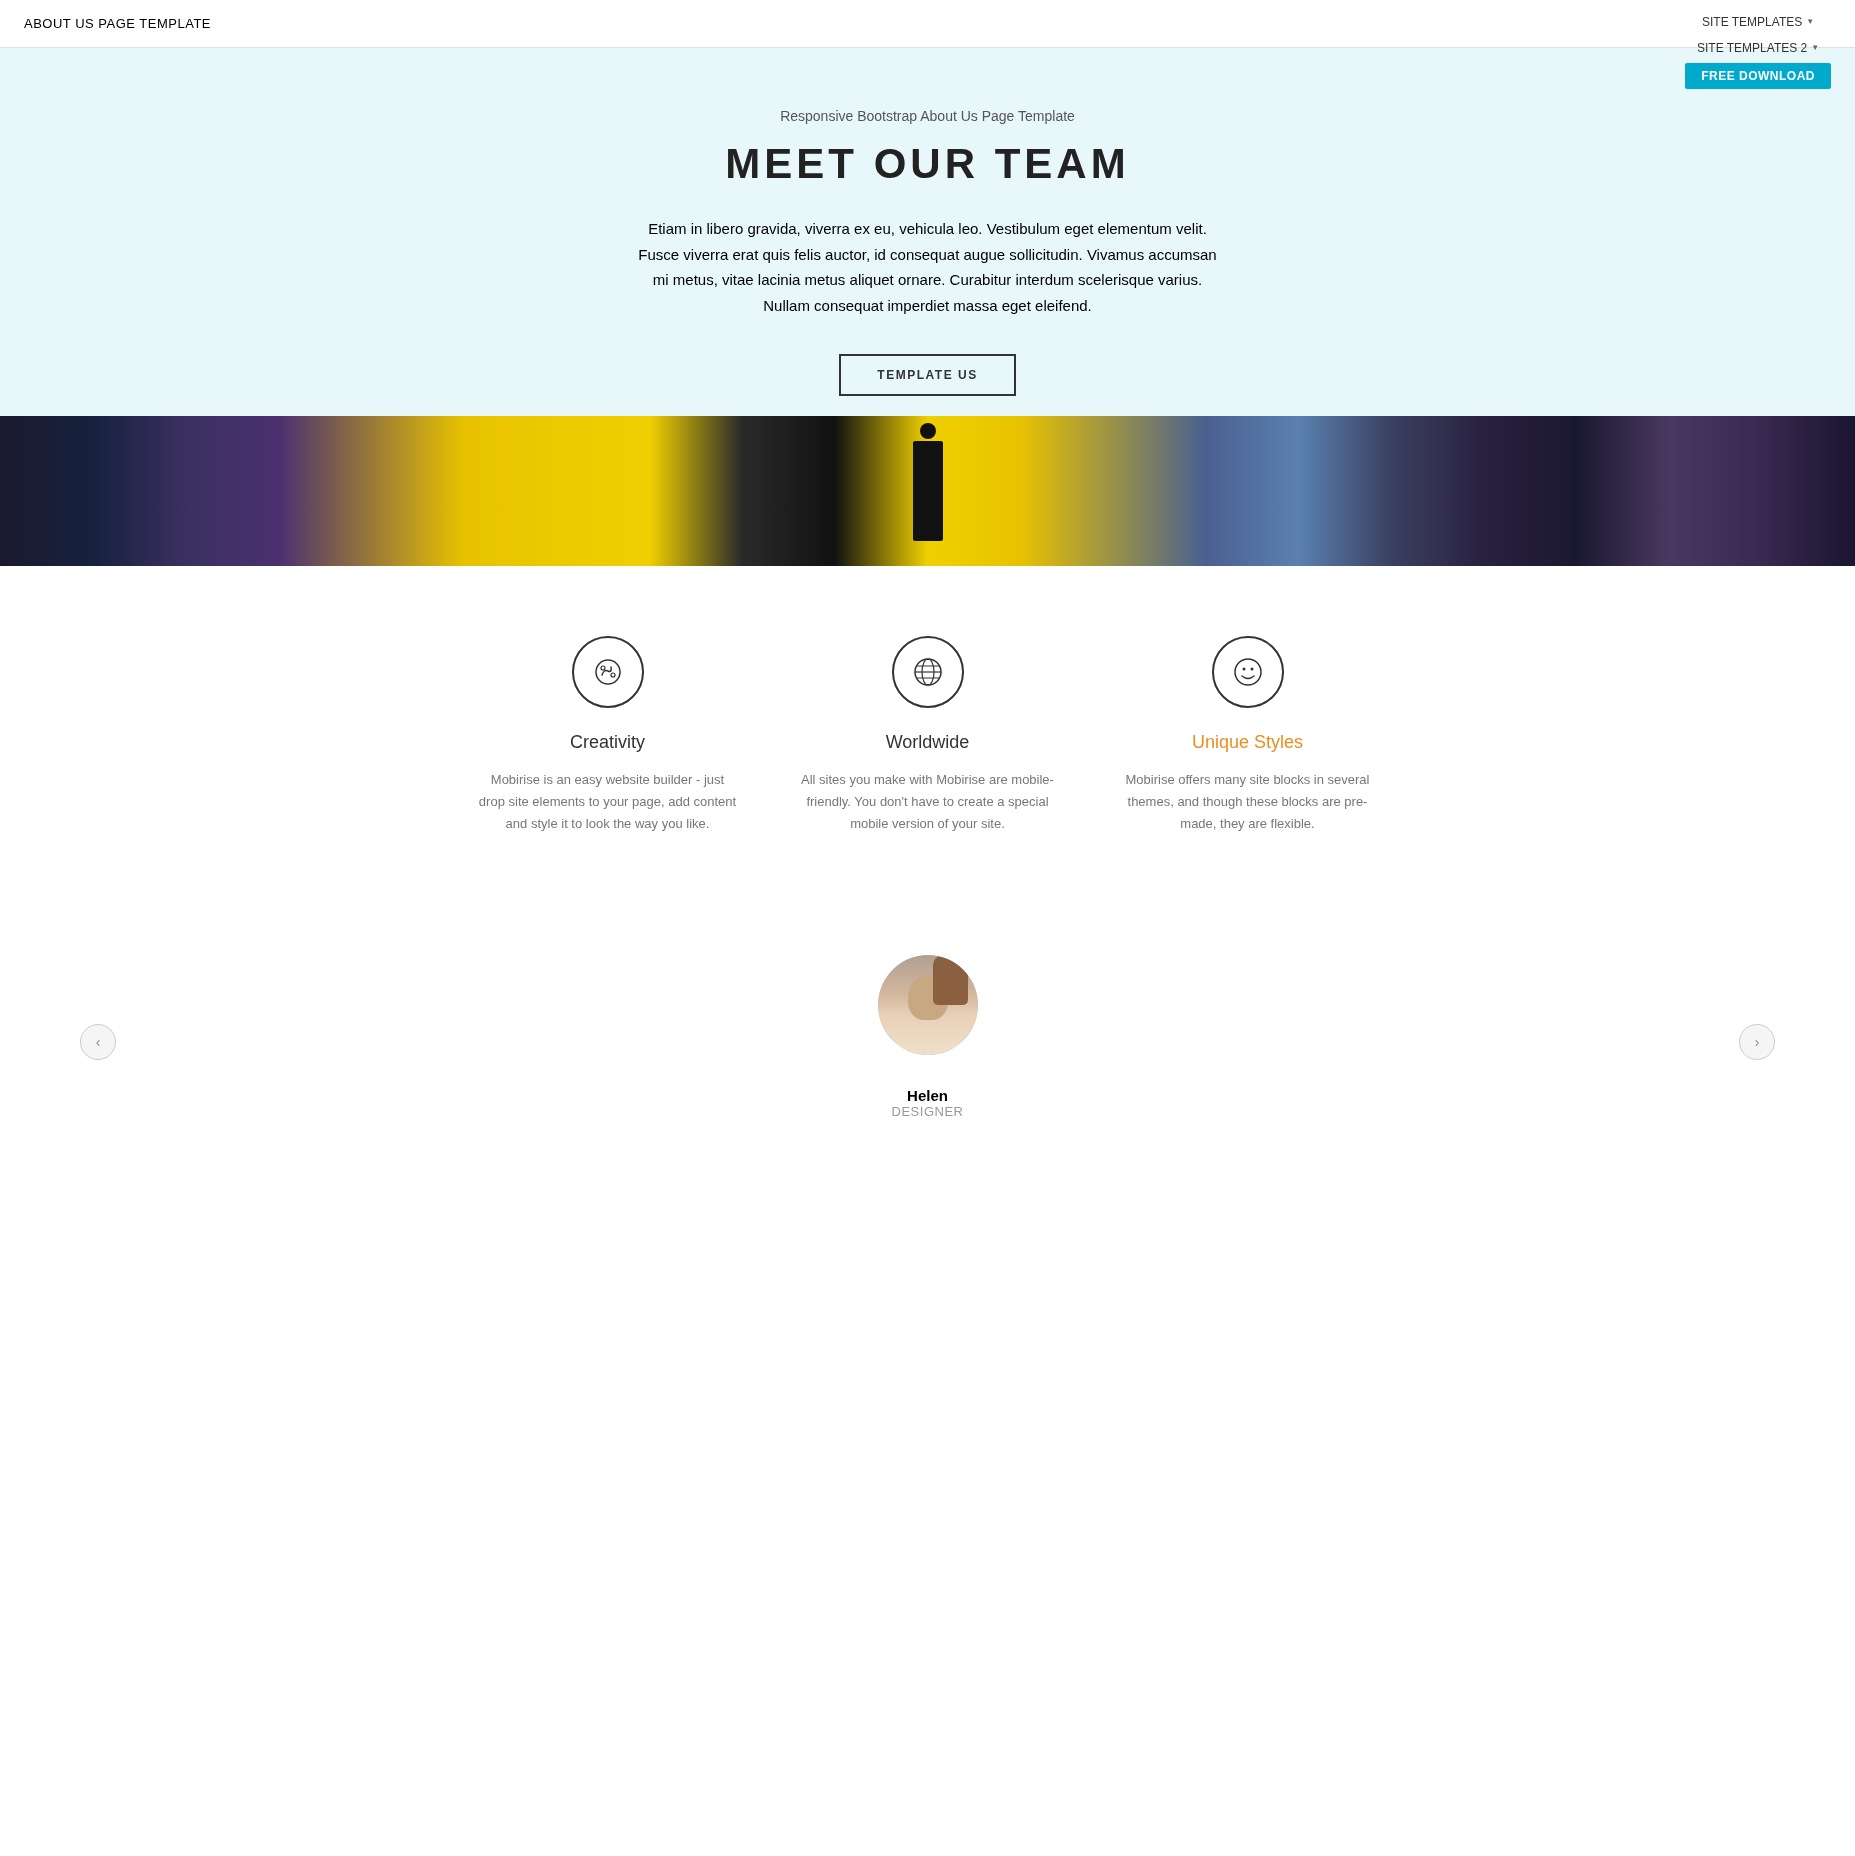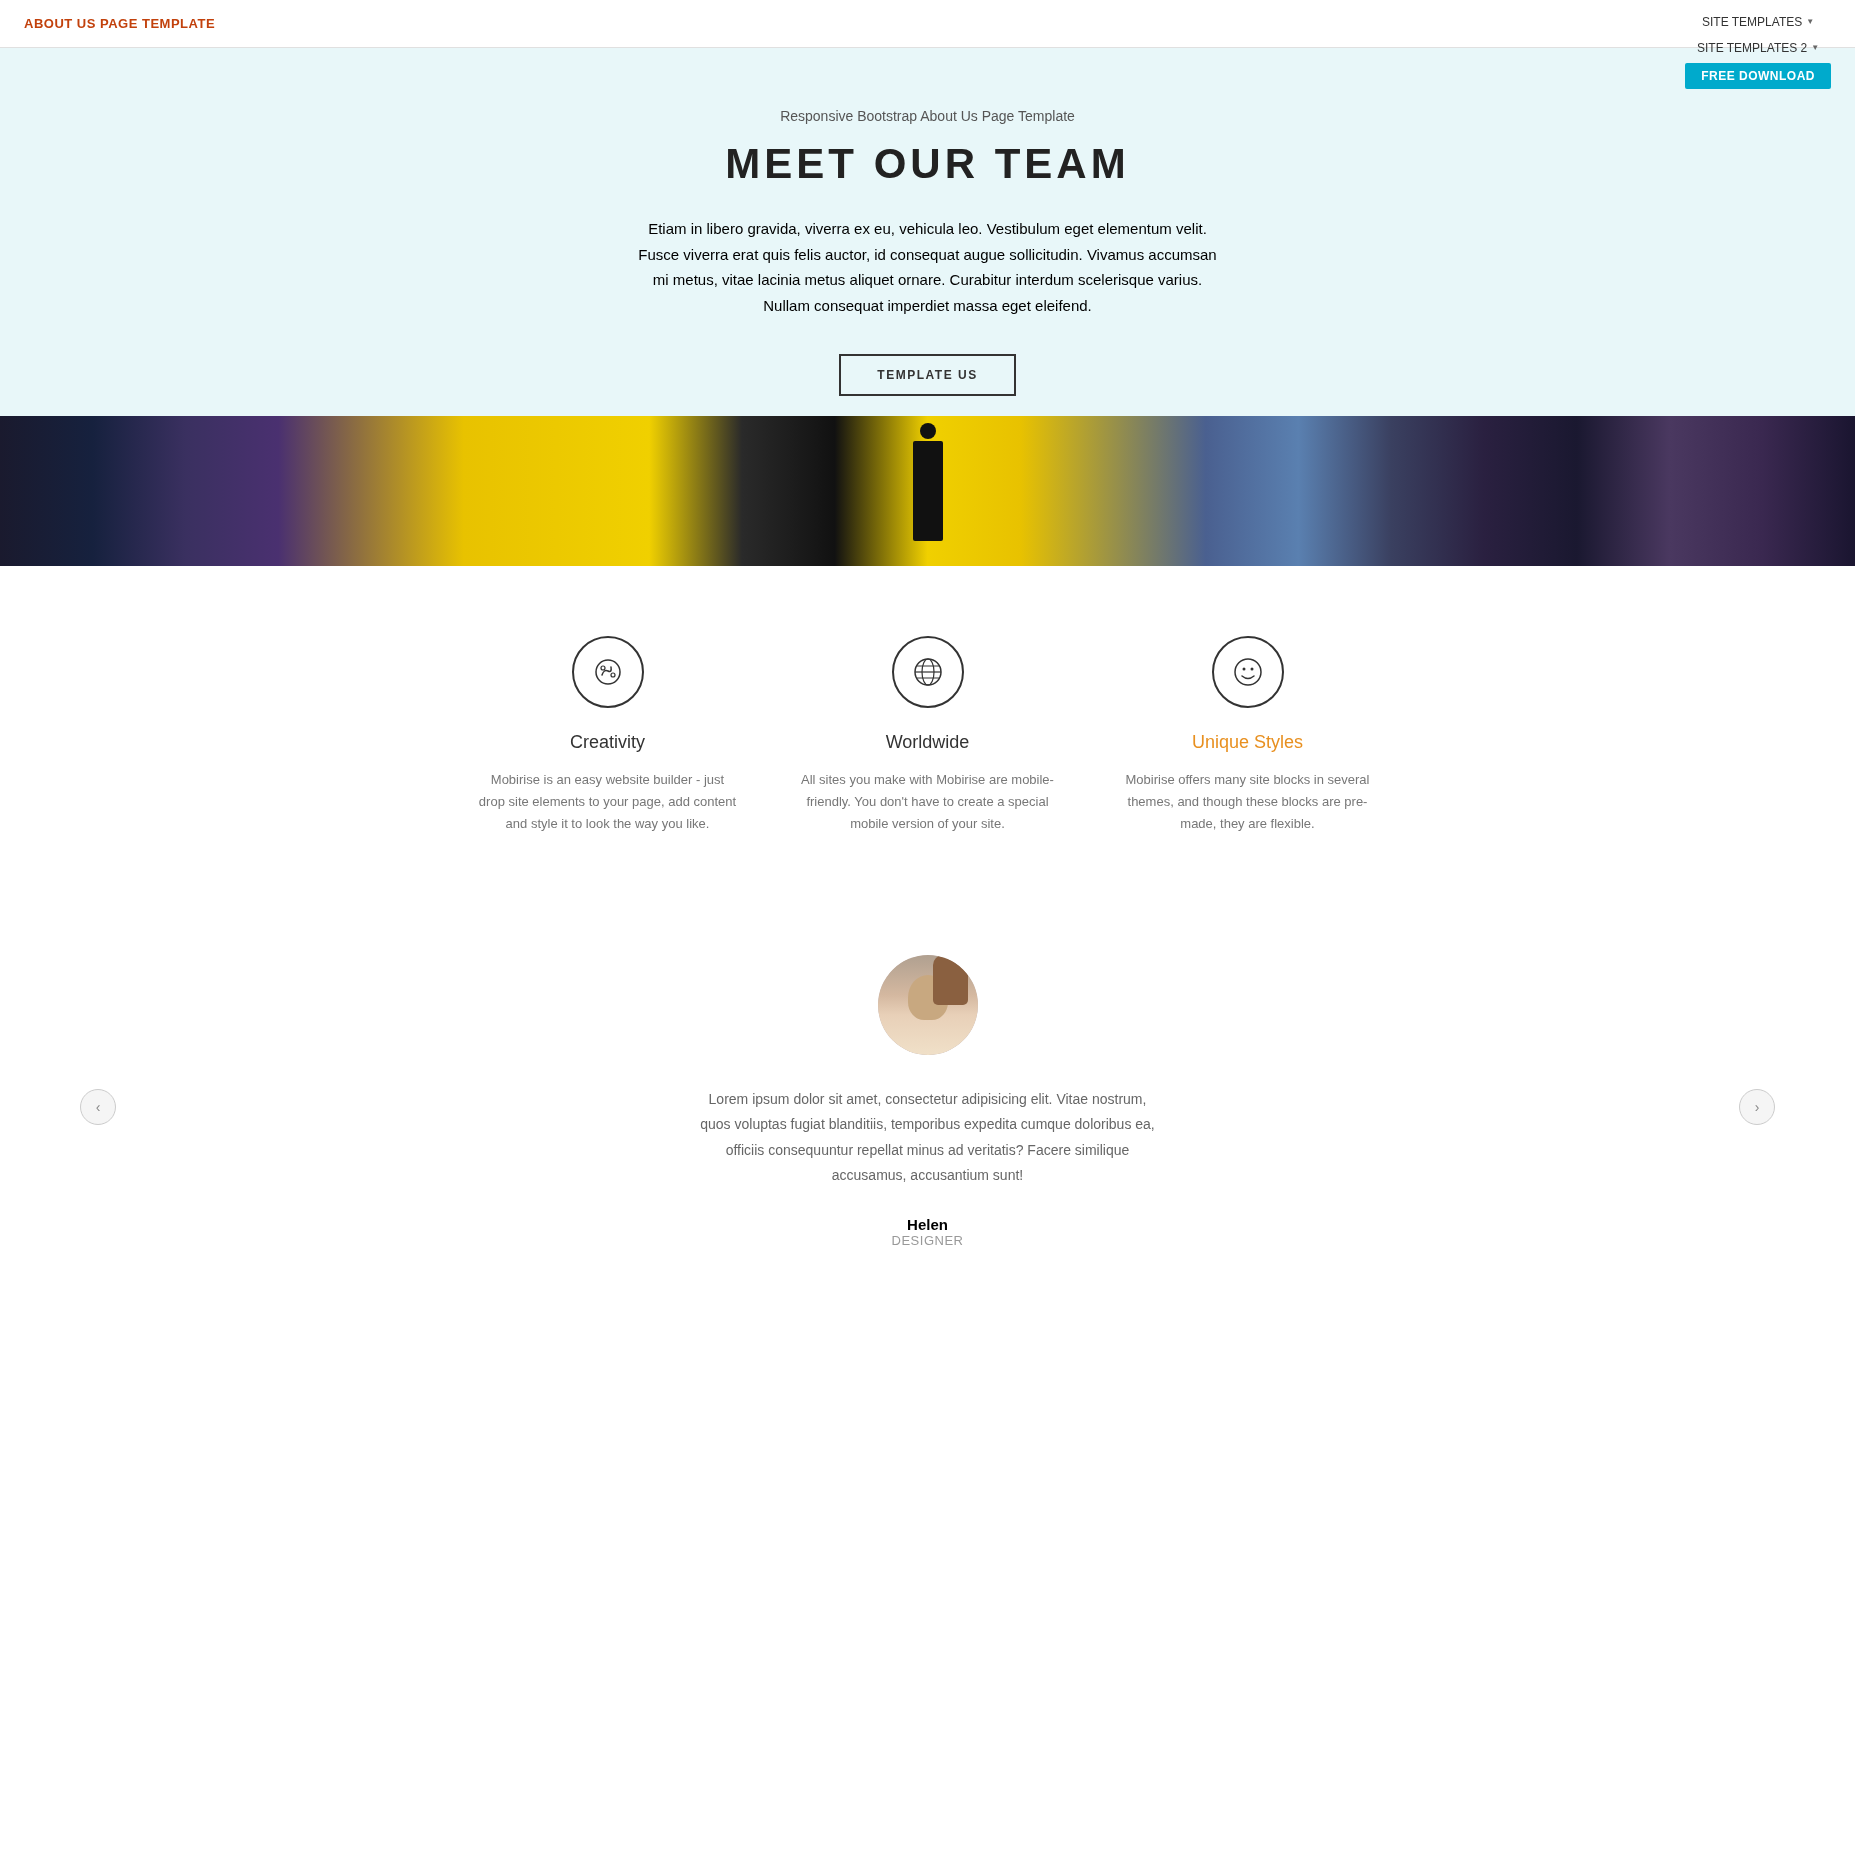--- a/index.html
+++ b/index.html
@@ -10,23 +10,23 @@
       display: flex;
       align-items: center;
       justify-content: space-between;
       padding: 0 24px;
       height: 48px;
       background: #fff;
       border-bottom: 1px solid #e0e0e0;
     }
     .nav-brand {
       font-size: 13px;
-      font-weight: bold;
+      font-weight: normal;
       letter-spacing: 0.5px;
-      color: #c2410c;
+      color: #000000;
     }
     .nav-links {
       display: flex;
       align-items: center;
       gap: 4px;
       flex-direction: column;
     }
     .nav-link {
       font-size: 12px;
       color: #333;
@@ -349,18 +349,17 @@
       <h3 class="feature-title accent">Unique Styles</h3>
       <p class="feature-desc">Mobirise offers many site blocks in several themes, and though these blocks are pre-made, they are flexible.</p>
     </div>
   </div>
 </section>
 
 <section class="testimonial">
   <div class="testimonial-avatar">
     <div class="avatar-shape"></div>
   </div>
-  <p class="testimonial-text">Lorem ipsum dolor sit amet, consectetur adipisicing elit. Vitae nostrum, quos voluptas fugiat blanditiis, temporibus expedita cumque doloribus ea, officiis consequuntur repellat minus ad veritatis? Facere similique accusamus, accusantium sunt!</p>
   <p class="testimonial-name">Helen</p>
   <p class="testimonial-role">DESIGNER</p>
   <div class="nav-arrow left">‹</div>
   <div class="nav-arrow right">›</div>
 </section>
 
 </body></html>

